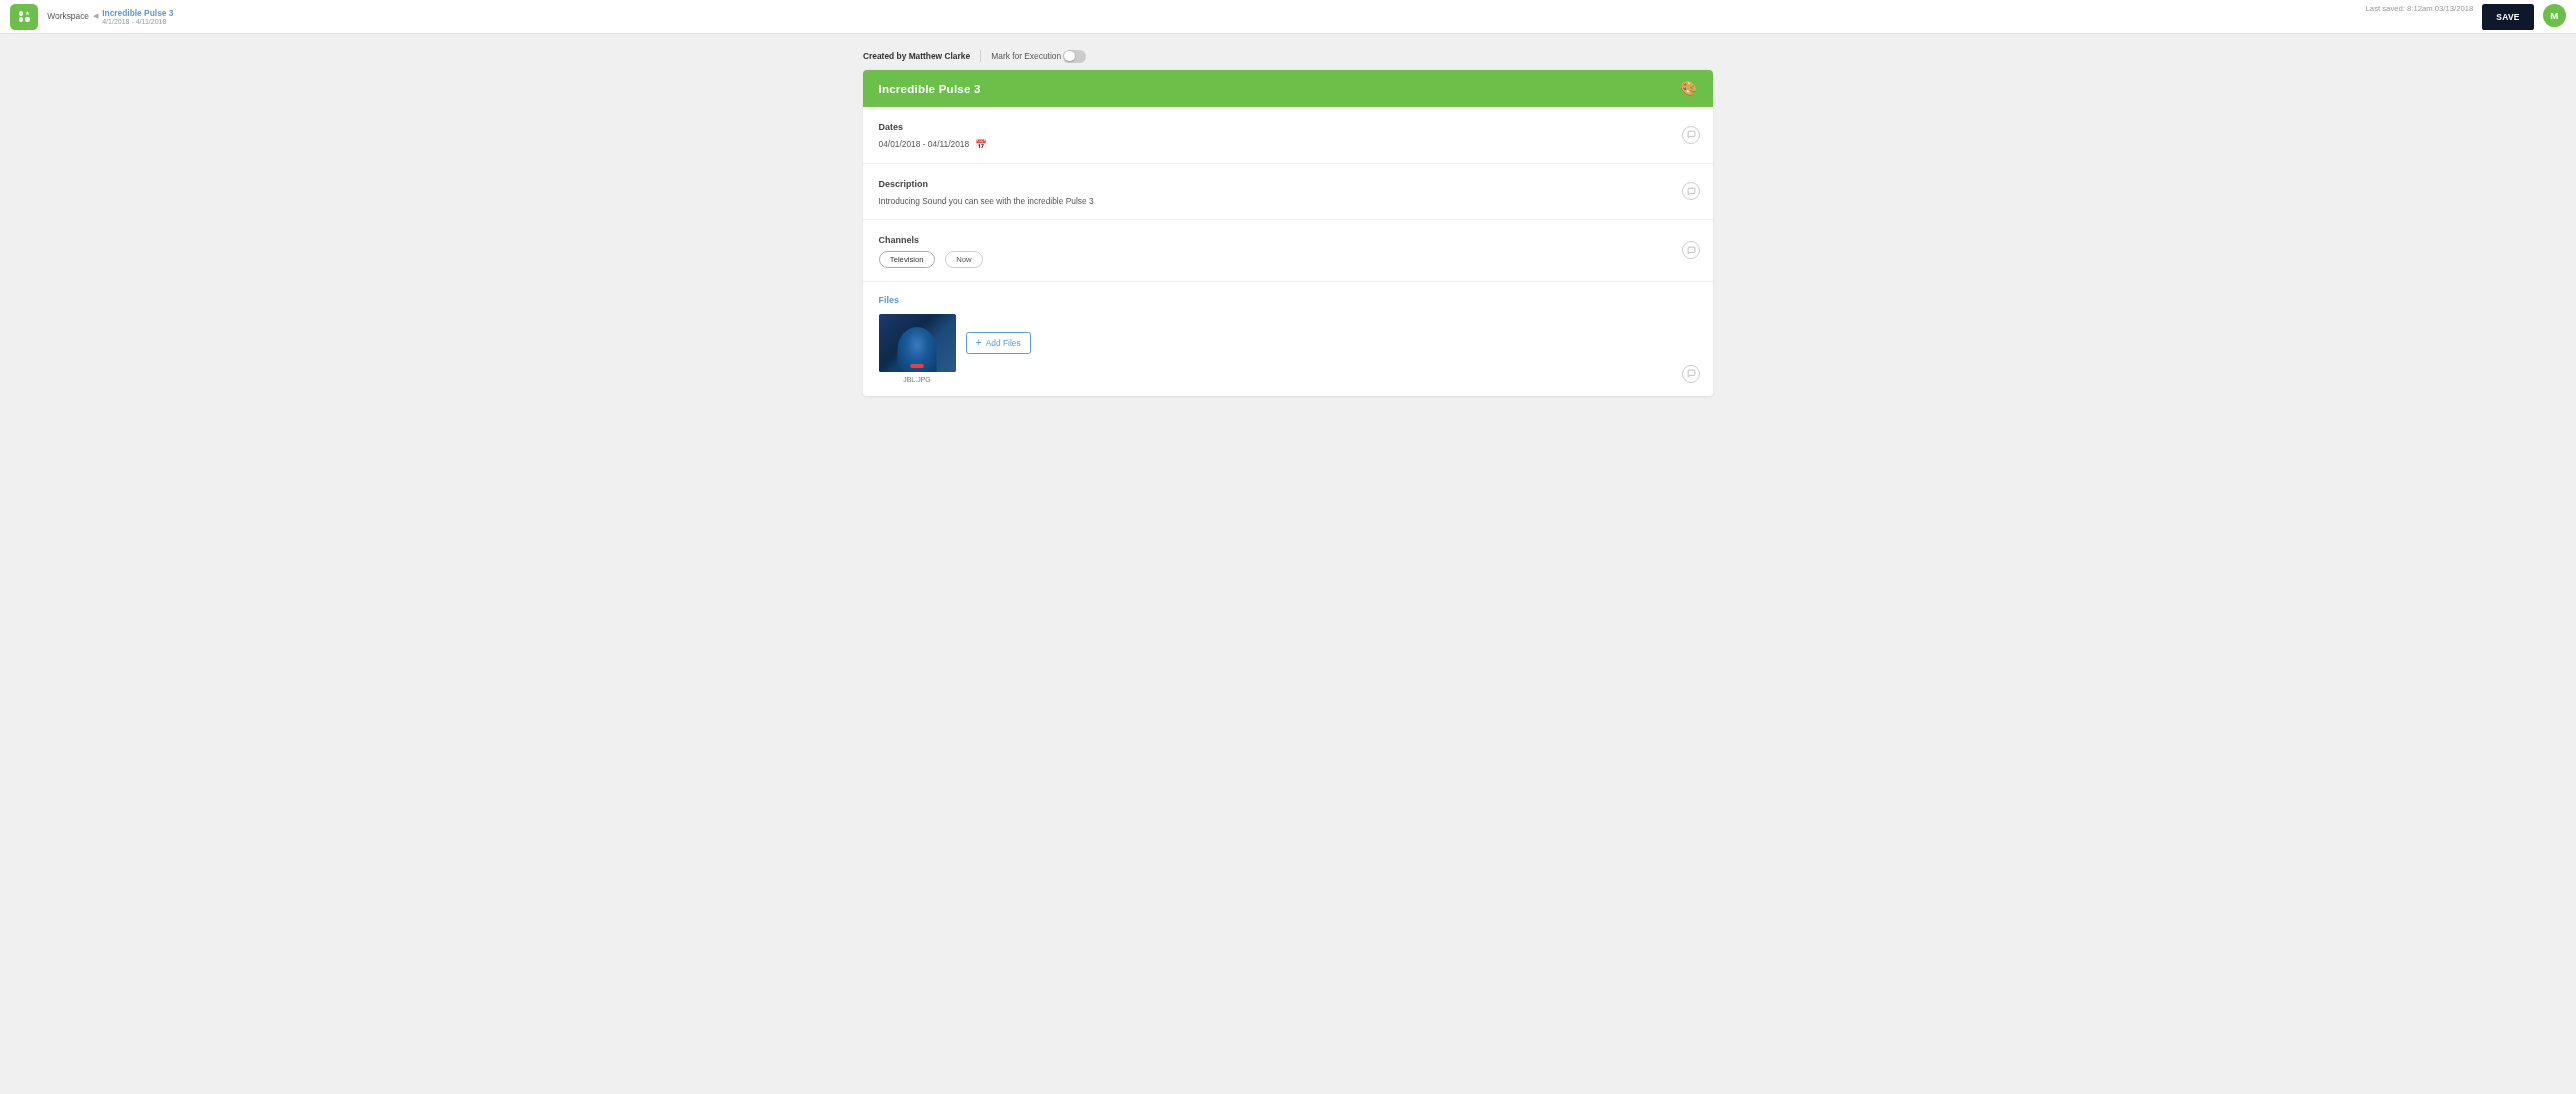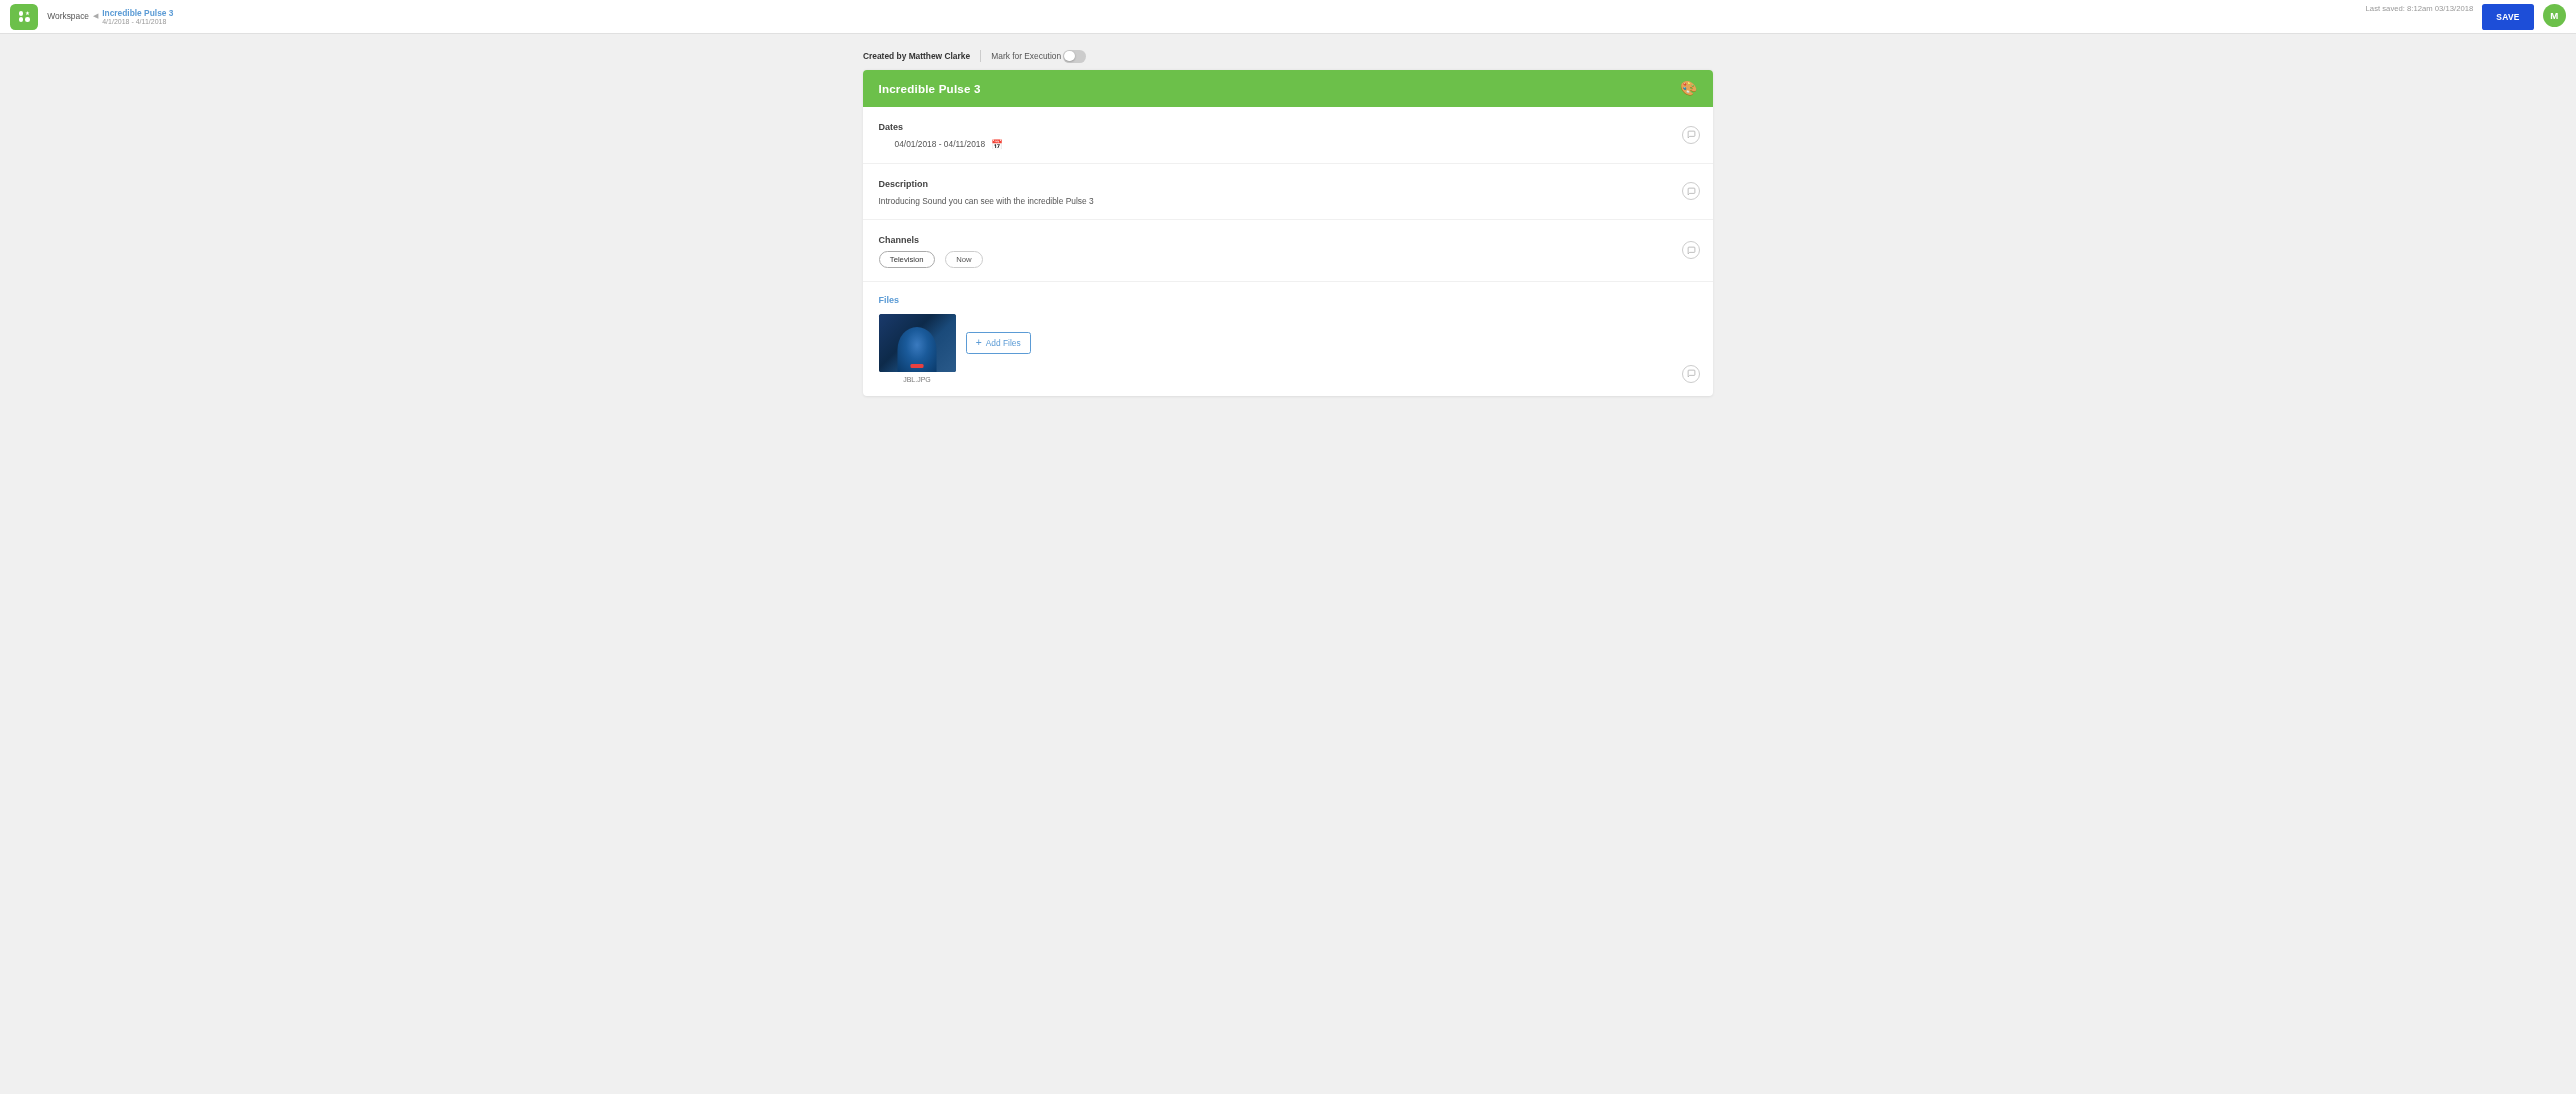--- a/index.html
+++ b/index.html
@@ -63,21 +63,21 @@
       margin-left: auto;
       display: flex;
       align-items: flex-start;
       gap: 9px;
     }
     .last-saved {
       color: #999;
       font-size: 7.7px;
     }
     .save-btn {
-      background: #1d4ed8;
+      background: #0f172a;
       color: #fff;
       border: none;
       border-radius: 2.6px;
       padding: 8px 14px;
       font-size: 8.4px;
       font-weight: 700;
       cursor: pointer;
       letter-spacing: 0.3px;
     }
     .avatar {
@@ -194,21 +194,20 @@
       color: #555;
     }
     .dates-row {
       display: flex;
       align-items: center;
       gap: 6.4px;
     }
     .date-text {
       font-size: 8.4px;
       color: #555;
-      margin-left: 16px;
     }
     .calendar-icon {
       color: #aaa;
       font-size: 9.7px;
     }
 
     .comment-btn {
       position: absolute;
       right: 13px;
       top: 50%;

